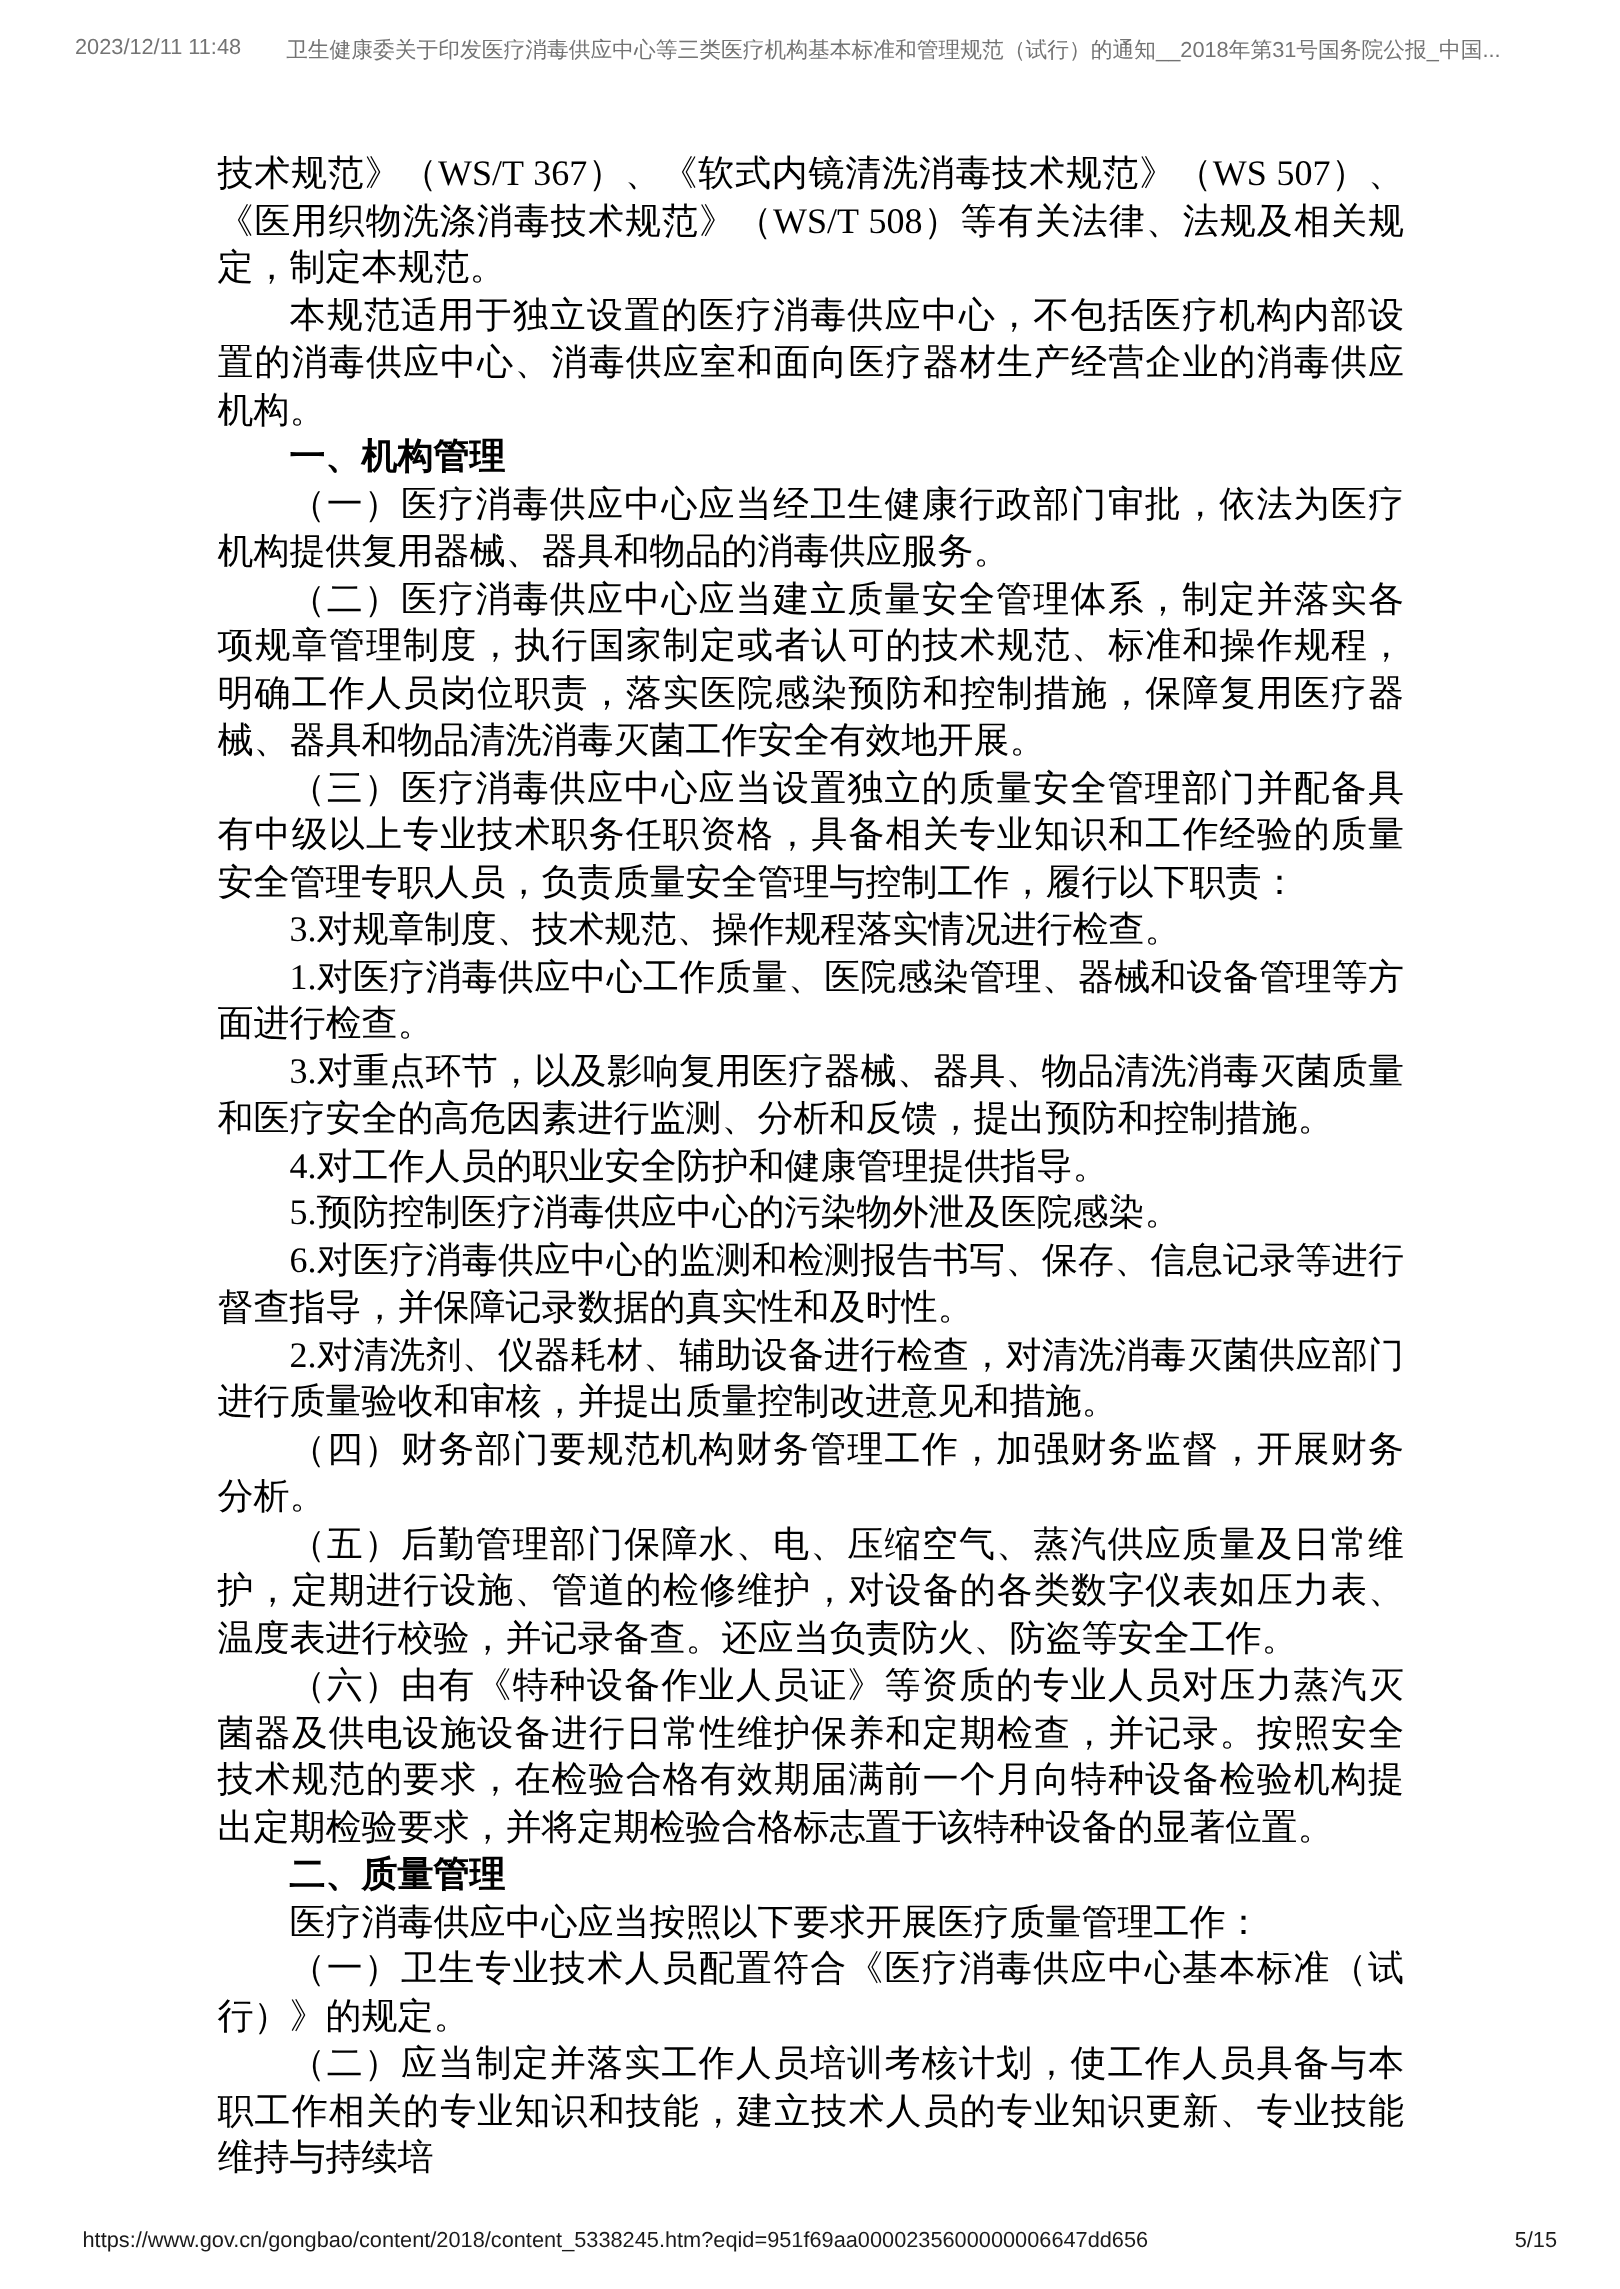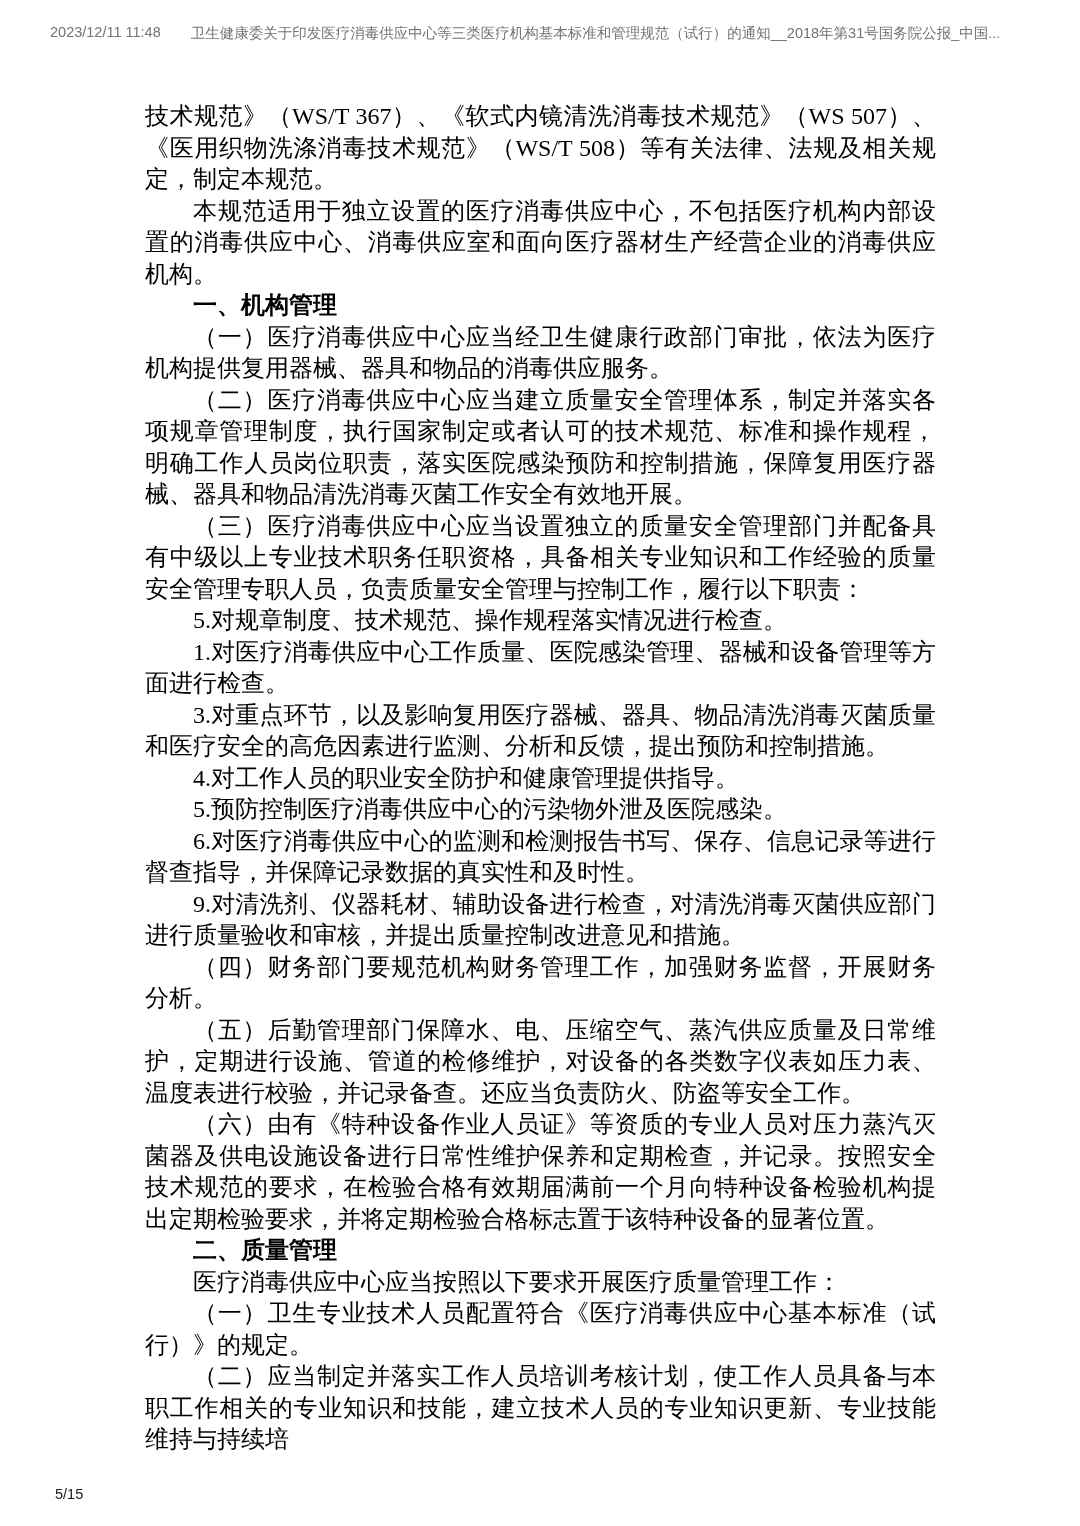--- a/index.html
+++ b/index.html
@@ -65,31 +65,32 @@
   <span class="doc-title">卫生健康委关于印发医疗消毒供应中心等三类医疗机构基本标准和管理规范（试行）的通知__2018年第31号国务院公报_中国...</span>
 </div>
 
 <div class="doc-page">
     <p class="">技术规范》（WS/T 367）、《软式内镜清洗消毒技术规范》（WS 507）、《医用织物洗涤消毒技术规范》（WS/T 508）等有关法律、法规及相关规定，制定本规范。</p>
     <p class="indent ">本规范适用于独立设置的医疗消毒供应中心，不包括医疗机构内部设置的消毒供应中心、消毒供应室和面向医疗器材生产经营企业的消毒供应机构。</p>
     <p class="indent heading">一、机构管理</p>
     <p class="indent ">（一）医疗消毒供应中心应当经卫生健康行政部门审批，依法为医疗机构提供复用器械、器具和物品的消毒供应服务。</p>
     <p class="indent ">（二）医疗消毒供应中心应当建立质量安全管理体系，制定并落实各项规章管理制度，执行国家制定或者认可的技术规范、标准和操作规程，明确工作人员岗位职责，落实医院感染预防和控制措施，保障复用医疗器械、器具和物品清洗消毒灭菌工作安全有效地开展。</p>
     <p class="indent ">（三）医疗消毒供应中心应当设置独立的质量安全管理部门并配备具有中级以上专业技术职务任职资格，具备相关专业知识和工作经验的质量安全管理专职人员，负责质量安全管理与控制工作，履行以下职责：</p>
-    <p class="indent ">5.对规章制度、技术规范、操作规程落实情况进行检查。</p>
+    <p class="indent ">3.对规章制度、技术规范、操作规程落实情况进行检查。</p>
     <p class="indent ">1.对医疗消毒供应中心工作质量、医院感染管理、器械和设备管理等方面进行检查。</p>
     <p class="indent ">3.对重点环节，以及影响复用医疗器械、器具、物品清洗消毒灭菌质量和医疗安全的高危因素进行监测、分析和反馈，提出预防和控制措施。</p>
     <p class="indent ">4.对工作人员的职业安全防护和健康管理提供指导。</p>
     <p class="indent ">5.预防控制医疗消毒供应中心的污染物外泄及医院感染。</p>
     <p class="indent ">6.对医疗消毒供应中心的监测和检测报告书写、保存、信息记录等进行督查指导，并保障记录数据的真实性和及时性。</p>
-    <p class="indent ">9.对清洗剂、仪器耗材、辅助设备进行检查，对清洗消毒灭菌供应部门进行质量验收和审核，并提出质量控制改进意见和措施。</p>
+    <p class="indent ">2.对清洗剂、仪器耗材、辅助设备进行检查，对清洗消毒灭菌供应部门进行质量验收和审核，并提出质量控制改进意见和措施。</p>
     <p class="indent ">（四）财务部门要规范机构财务管理工作，加强财务监督，开展财务分析。</p>
     <p class="indent ">（五）后勤管理部门保障水、电、压缩空气、蒸汽供应质量及日常维护，定期进行设施、管道的检修维护，对设备的各类数字仪表如压力表、温度表进行校验，并记录备查。还应当负责防火、防盗等安全工作。</p>
     <p class="indent ">（六）由有《特种设备作业人员证》等资质的专业人员对压力蒸汽灭菌器及供电设施设备进行日常性维护保养和定期检查，并记录。按照安全技术规范的要求，在检验合格有效期届满前一个月向特种设备检验机构提出定期检验要求，并将定期检验合格标志置于该特种设备的显著位置。</p>
     <p class="indent heading">二、质量管理</p>
     <p class="indent ">医疗消毒供应中心应当按照以下要求开展医疗质量管理工作：</p>
     <p class="indent ">（一）卫生专业技术人员配置符合《医疗消毒供应中心基本标准（试行）》的规定。</p>
     <p class="indent ">（二）应当制定并落实工作人员培训考核计划，使工作人员具备与本职工作相关的专业知识和技能，建立技术人员的专业知识更新、专业技能维持与持续培</p>
   </div>
 
 <div class="print-footer">
+  <span>https://www.gov.cn/gongbao/content/2018/content_5338245.htm?eqid=951f69aa0000235600000006647dd656</span>
   <span>5/15</span>
 </div>
 
 </body></html>

